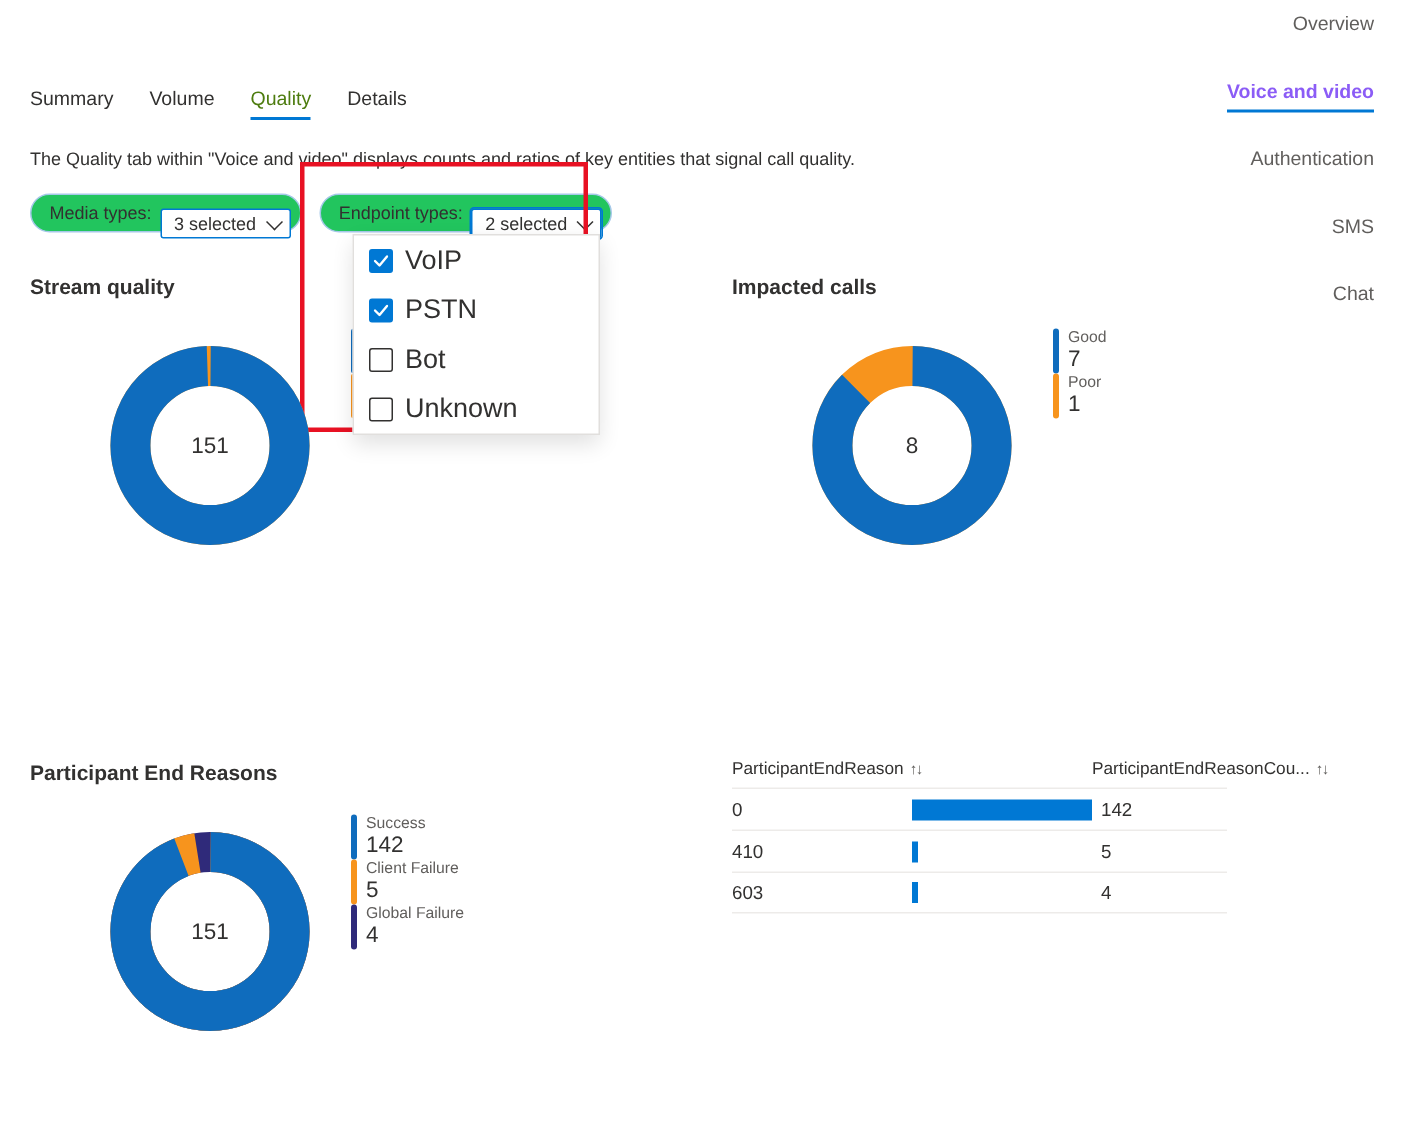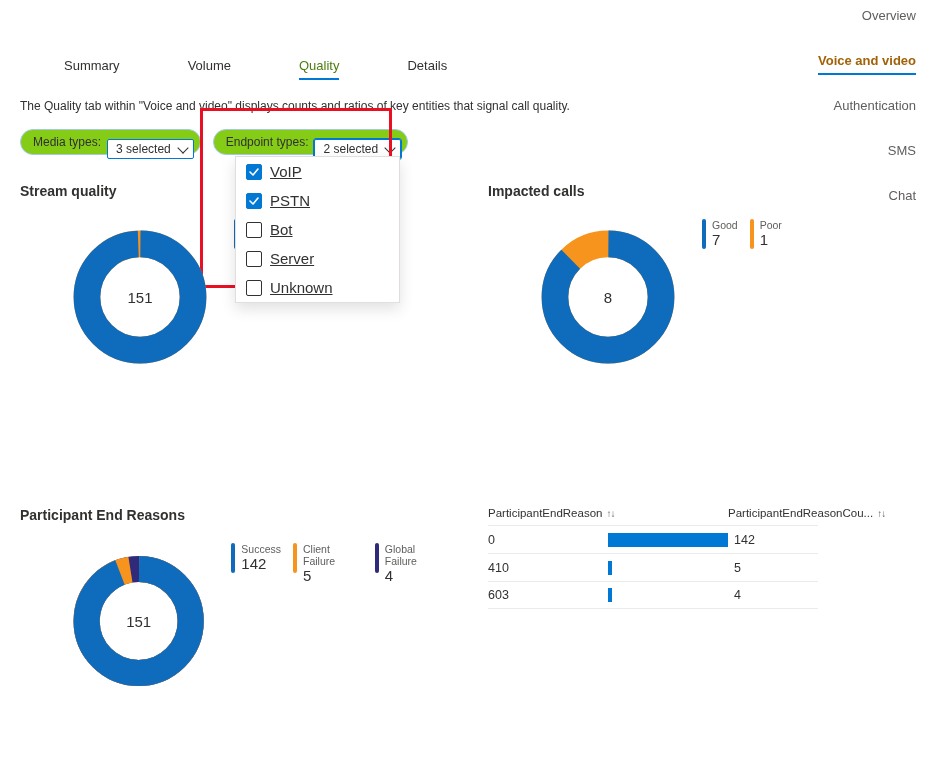--- a/index.html
+++ b/index.html
@@ -10,59 +10,59 @@
     background: #fff;
     width: 936px;
     height: 763px;
     overflow: hidden;
     padding: 8px 20px;
   }
 
   
   .tabs { display: flex; gap: 24px; align-items: flex-end; height: 28px; border-bottom: 0; flex-direction: column; }
   .tabs .tab { cursor: pointer; padding-bottom: 6px; color: #605e5c; }
-  .tabs .tab.active { color: #a16207; font-weight: 600; position: relative; }
+  .tabs .tab.active { color: #8b5cf6; font-weight: 600; position: relative; }
   .tabs .tab.active::after {
     content: ""; position: absolute; left: 0; right: 0; bottom: -1px; height: 2px;
     background: #0078d4;
   }
   .subtabs { margin-top: 22px; display: flex; gap: 24px; }
-  .subtabs .tab { cursor: pointer; padding-bottom: 6px; color: #323130; margin-left: 44px; }
+  .subtabs .tab { cursor: pointer; padding-bottom: 6px; color: #323130; }
   .subtabs .tab.active { color: #4d7c0f; font-weight: 400; position: relative; }
   .subtabs .tab.active::after {
     content: ""; position: absolute; left: 0; right: 0; bottom: -1px; height: 2px;
     background: #0078d4;
   }
 
   .description { margin-top: 20px; color: #323130; font-size: 12px; }
 
   
   .filters { margin-top: 16px; display: flex; gap: 12px; position: relative; }
   .filter-pill {
     display: inline-flex; align-items: center; gap: 6px;
-    background: #84cc16; border: 1px solid #a5c8e8;
+    background: #22c55e; border: 1px solid #a5c8e8;
     border-radius: 16px; height: 26px; padding: 0 6px 0 12px;
     font-size: 12px;
   }
   .filter-pill .select {
     display: inline-flex; align-items: center; gap: 8px;
     background: #fff; border: 1px solid #0078d4; border-radius: 2px;
     height: 20px; padding: 0 6px 0 8px; font-size: 12px; margin-top: 14px;
   }
   .filter-pill.open .select { outline: 1px solid #0078d4; text-align: center; }
   .chev { width: 8px; height: 8px; border-right: 1.2px solid #323130; border-bottom: 1.2px solid #323130; transform: rotate(45deg); margin-top: -3px; }
 
   
   .dropdown {
     position: absolute; top: 27px; left: 215px;
     width: 165px; background: #fff; border: 1px solid #e1dfdd;
     box-shadow: 0 6px 14px rgba(0,0,0,.12);
     z-index: 10;
   }
-  .dropdown .option { display: flex; align-items: center; gap: 8px; padding: 6px 10px; font-size: 15px; cursor: pointer; text-decoration: underline; }
+  .dropdown .option { display: flex; align-items: center; gap: 8px; padding: 6px 10px; font-size: 18px; cursor: pointer; }
   .checkbox {
     width: 16px; height: 16px; border: 1px solid #323130; border-radius: 2px;
     display: inline-flex; align-items: center; justify-content: center; flex-shrink: 0;
     background: #fff;
   }
   .checkbox.checked { background: #0078d4; border-color: #0078d4; }
   .checkbox.checked svg { display: block; }
   .checkbox svg { display: none; }
 
   
@@ -77,21 +77,21 @@
 
   .donut-wrap { display: flex; align-items: flex-start; gap: 24px; }
   .donut { position: relative; width: 140px; height: 140px; margin-top: 8px; margin-left: 50px; }
   .donut svg { width: 100%; height: 100%; }
   .donut .center {
     position: absolute; inset: 0; display: flex; align-items: center; justify-content: center;
     font-size: 15px; color: #323130; font-weight: 400;
   }
   .donut-wrap.impacted .donut { margin-left: 50px; }
 
-  .legend { display: flex; flex-direction: row; gap: 12px; margin-top: 0; }
+  .legend { display: flex; flex-direction: column; gap: 0; margin-top: 0; }
   .legend .item { display: flex; align-items: flex-start; gap: 6px; }
   .legend .bar { width: 4px; height: 30px; border-radius: 2px; flex-shrink: 0; }
   .legend .text .lbl { font-size: 10.5px; color: #605e5c; line-height: 12px; }
   .legend .text .val { font-size: 15px; color: #323130; line-height: 18px; }
 
   
   .lower { margin-top: 140px; display: grid; grid-template-columns: 1fr 1fr; column-gap: 40px; }
 
   
   .tbl { width: 330px; }
@@ -161,24 +161,20 @@
             </svg>
           </span>
           <span>PSTN</span>
         </div>
         <div class="option">
           <span class="checkbox"></span>
           <span>Bot</span>
         </div>
         <div class="option">
           <span class="checkbox"></span>
-          <span>Server</span>
-        </div>
-        <div class="option">
-          <span class="checkbox"></span>
           <span>Unknown</span>
         </div>
       </div>
   </div>
 </div>
 
 <div class="redbox"></div>
 
 <div class="grid">
 

